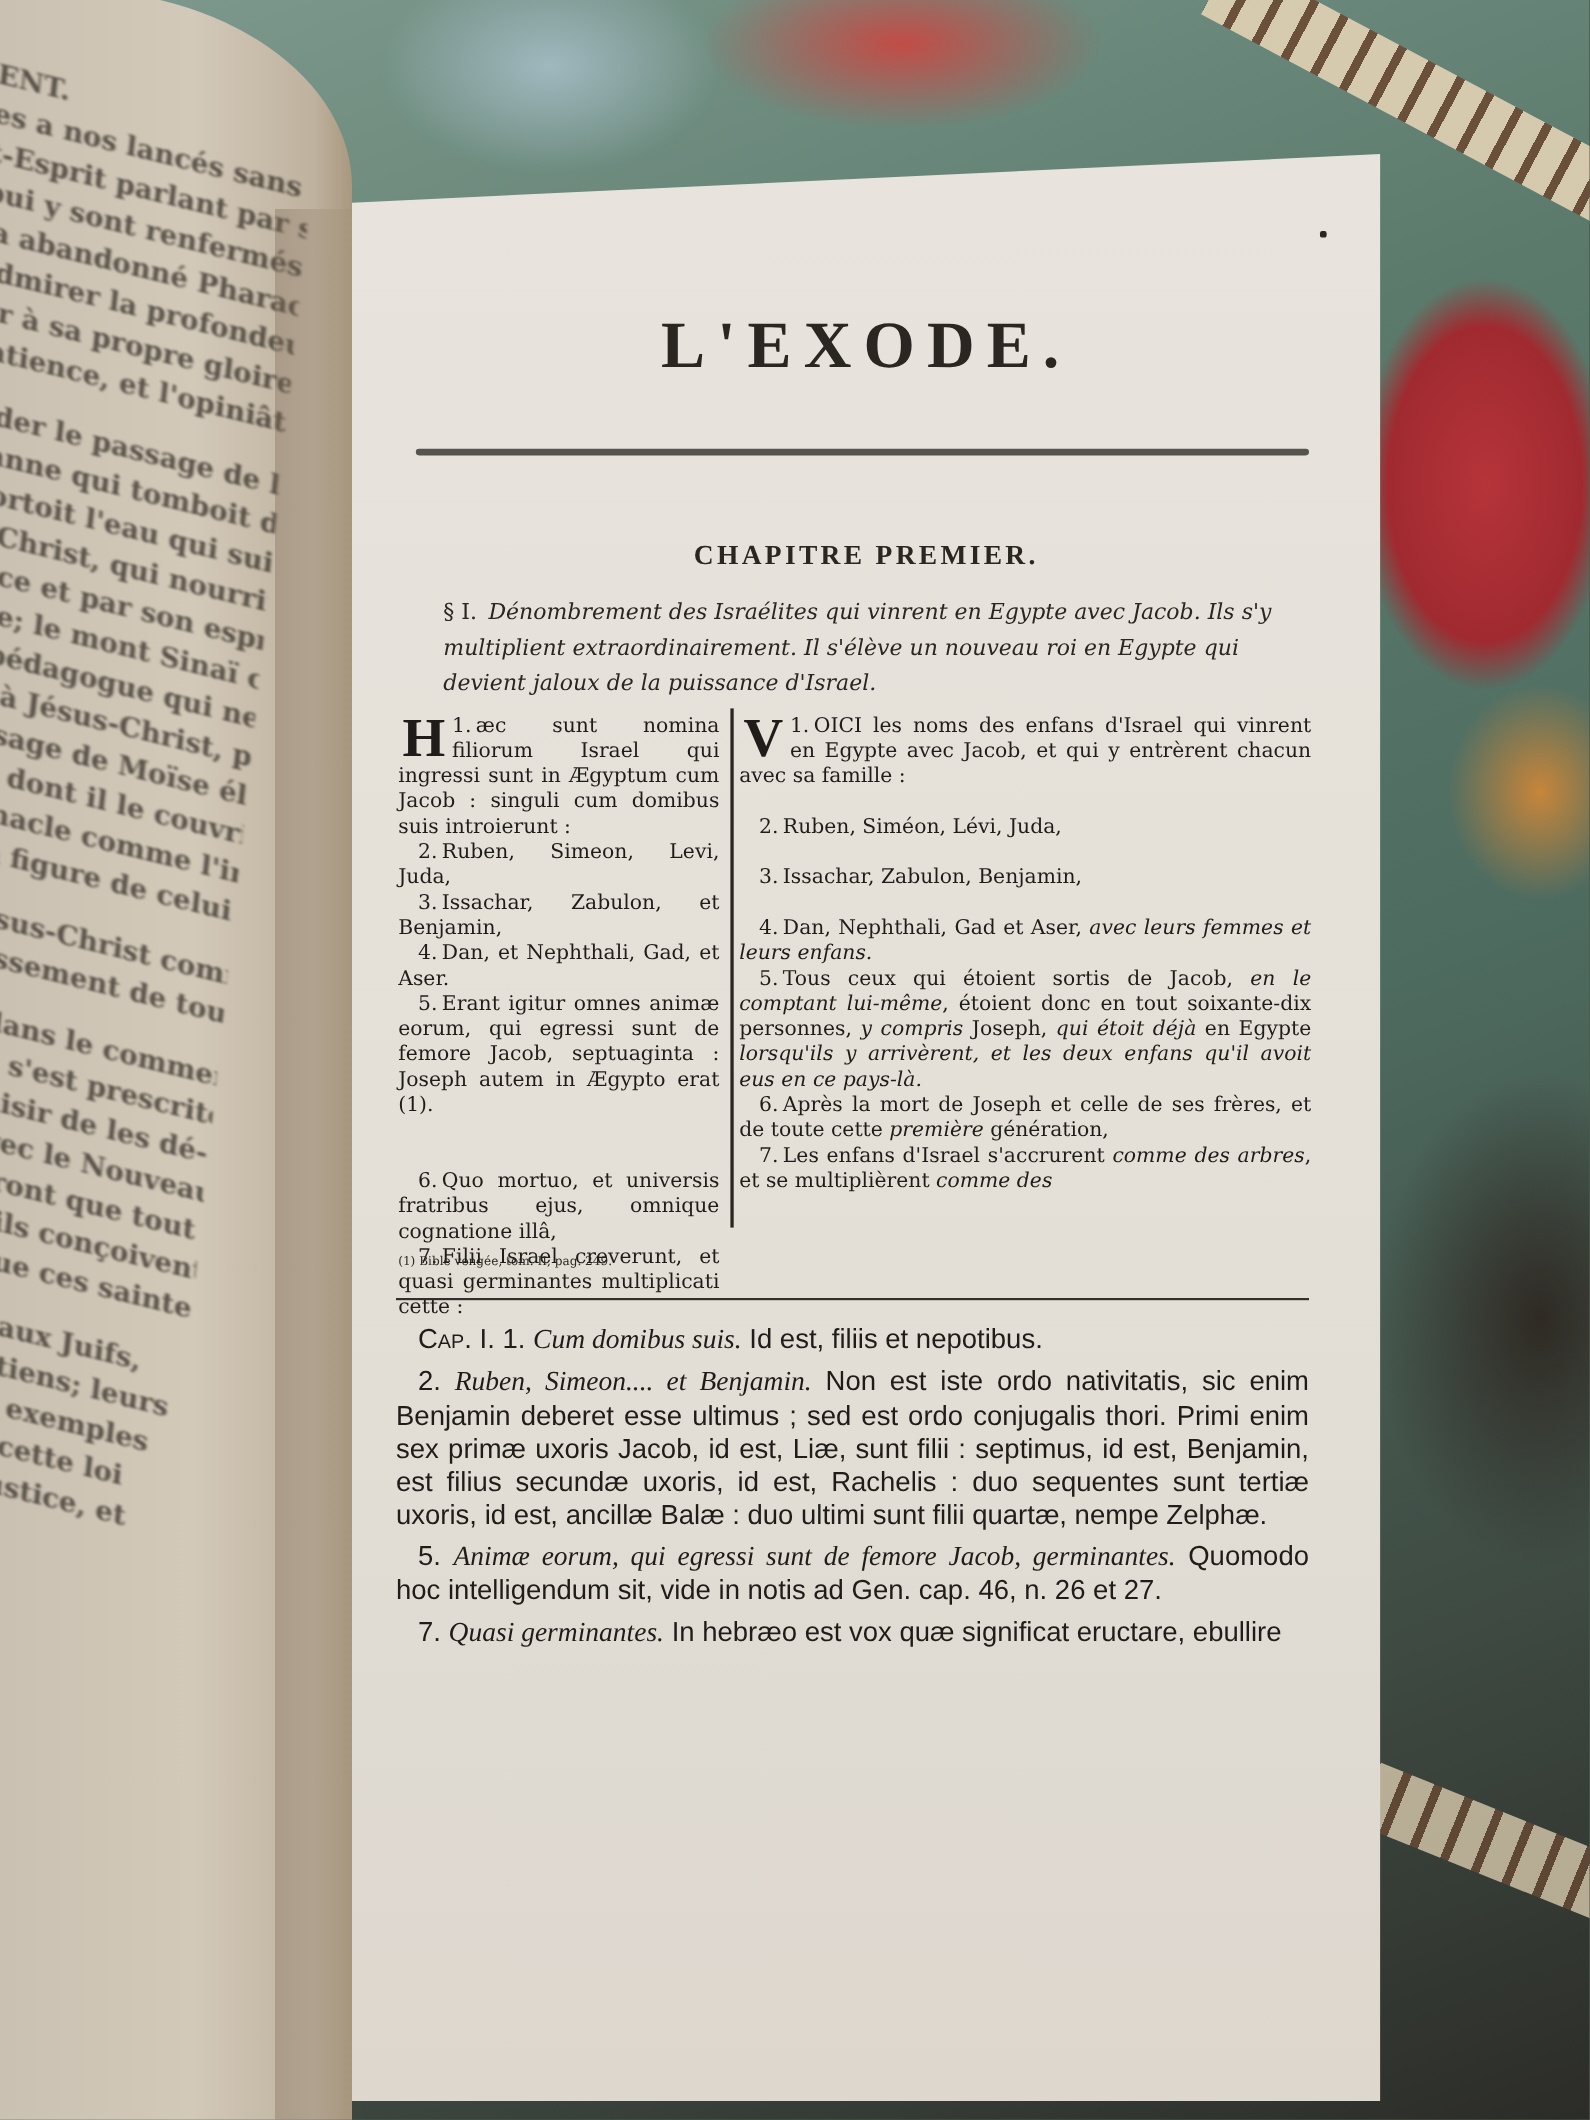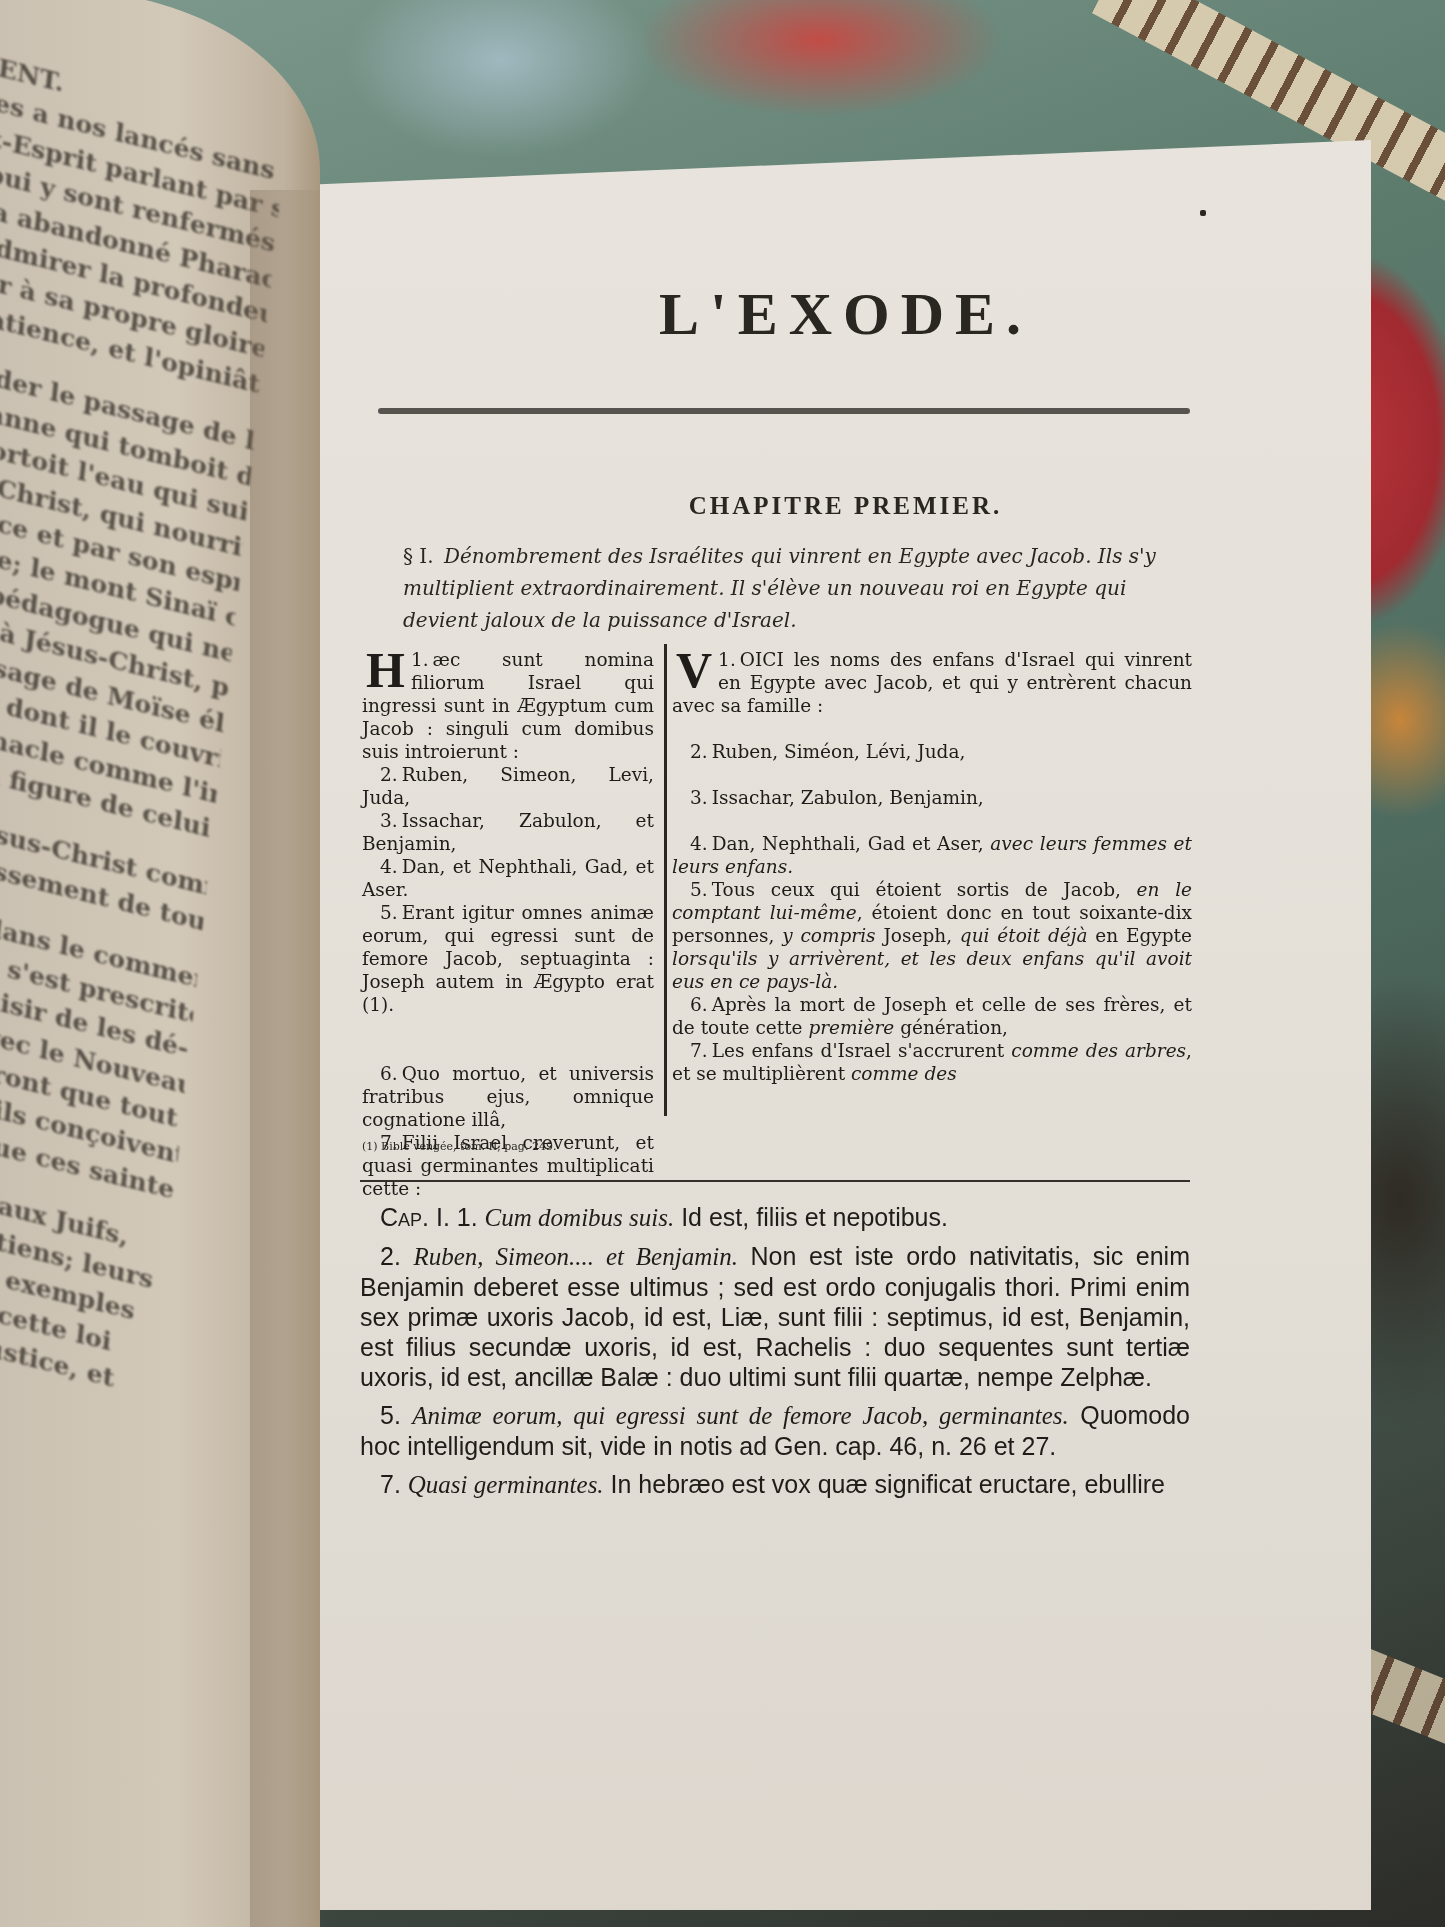--- a/index.html
+++ b/index.html
@@ -44,21 +44,21 @@
   .left-text .gap { height:22px; }
 
   
   .gutter {
     position:absolute; left:250px; top:190px; width:80px; height:1737px;
     background:linear-gradient(90deg, rgba(120,100,80,.35), rgba(200,190,175,.0));
   }
 
   
   .right-page {
-    position:absolute; left:320px; top:140px; width:1051px; height:1770px;
+    position:absolute; left:320px; top:140px; width:935px; height:1770px;
     background:linear-gradient(180deg, #e8e4dd 0%, #e4e0d8 50%, #ddd7ce 100%);
     clip-path:polygon(0 2.5%, 100% 0, 100% 100%, 0 100%);
     box-shadow:0 0 20px rgba(0,0,0,.3);
   }
   .page-inner {
     position:absolute; left:0; top:0; width:100%; height:100%;
     color:#1f1c19;
   }
 
   .title {

